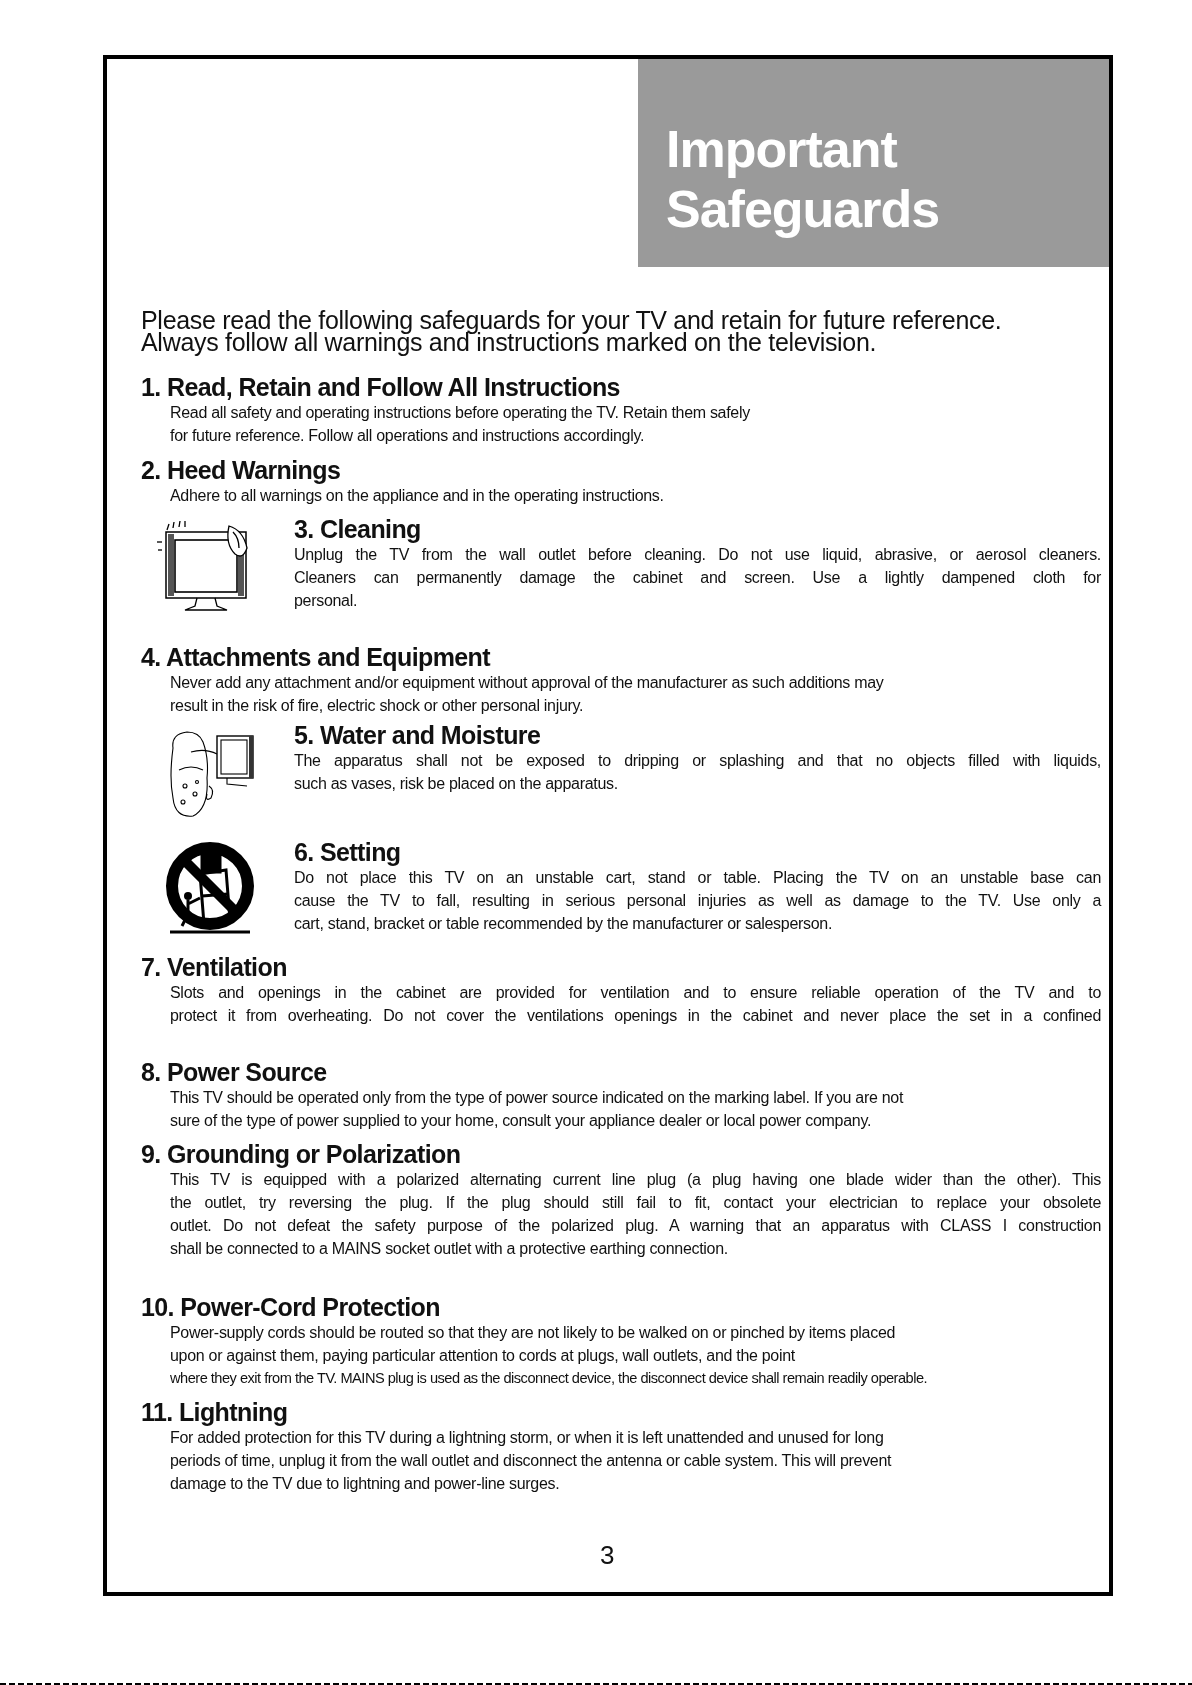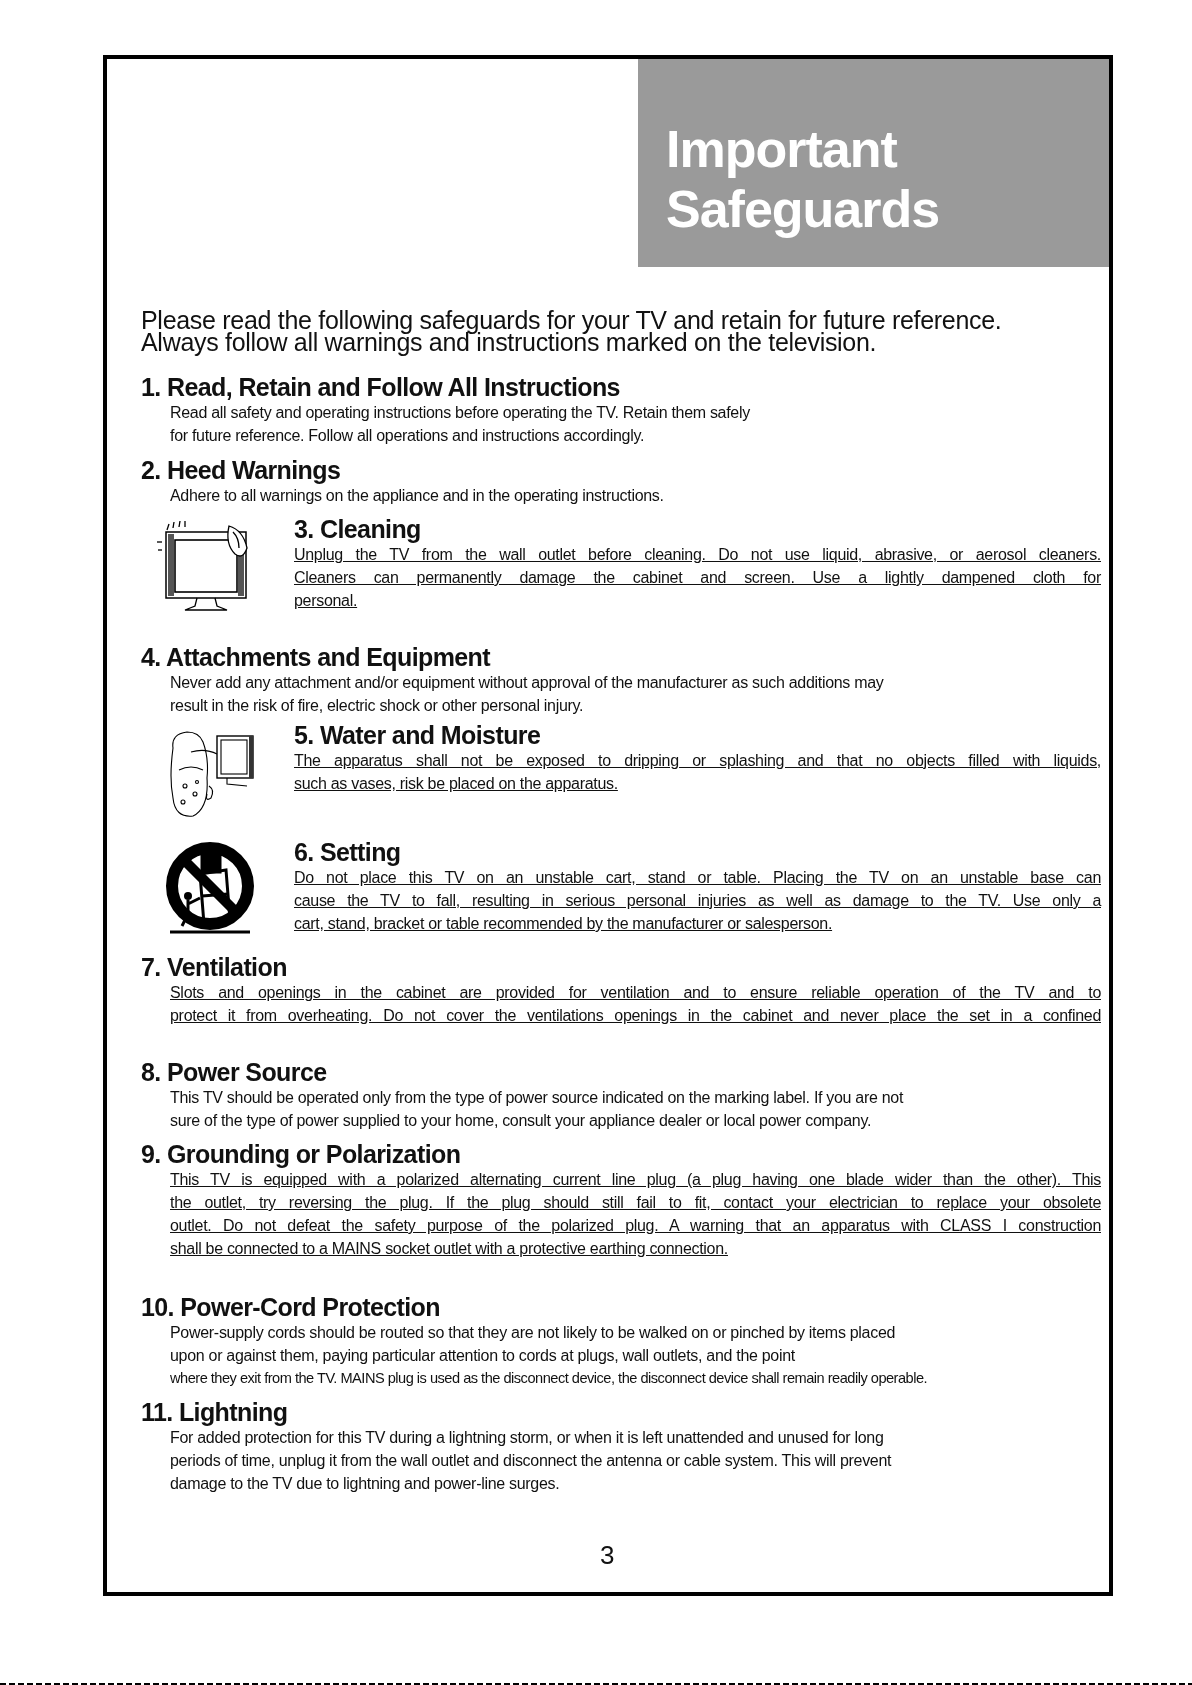--- a/index.html
+++ b/index.html
@@ -15,21 +15,21 @@
     .title-box .l2 { top: 124px; }
     .intro { position: absolute; left: 141px; font-size: 25px; letter-spacing: -0.3px; }
     .heading { position: absolute; left: 141px; font-size: 25px; font-weight: bold;
                letter-spacing: -0.6px; line-height: 1; white-space: nowrap; }
     .heading.indent { left: 294px; }
     .body { position: absolute; left: 170px; font-size: 16px; line-height: 23px;
             letter-spacing: -0.3px; }
     .body.indent { left: 294px; width: 807px; text-align: justify; }
     .body.wide { width: 931px; text-align: justify; }
     .body .ln { display: block; white-space: nowrap; }
-    .body.justify .ln { text-align-last: justify; white-space: normal; text-decoration: underline; }
+    .body.justify .ln { text-align-last: justify; white-space: normal; }
     .body.justify .ln.last { text-align-last: left; }
     .body.small .ln.tight { font-size: 14.6px; letter-spacing: -0.5px; }
     .icon { position: absolute; }
     .page-number { position: absolute; left: 600px; top: 1540px; font-size: 26px; }
     .bottom-rule { position: absolute; left: 0; top: 1683px; width: 1192px; height: 2px;
                    background: repeating-linear-gradient(90deg, #000 0 6px, #fff 6px 9px); }
   </style>
 </head>
 <body>
 

